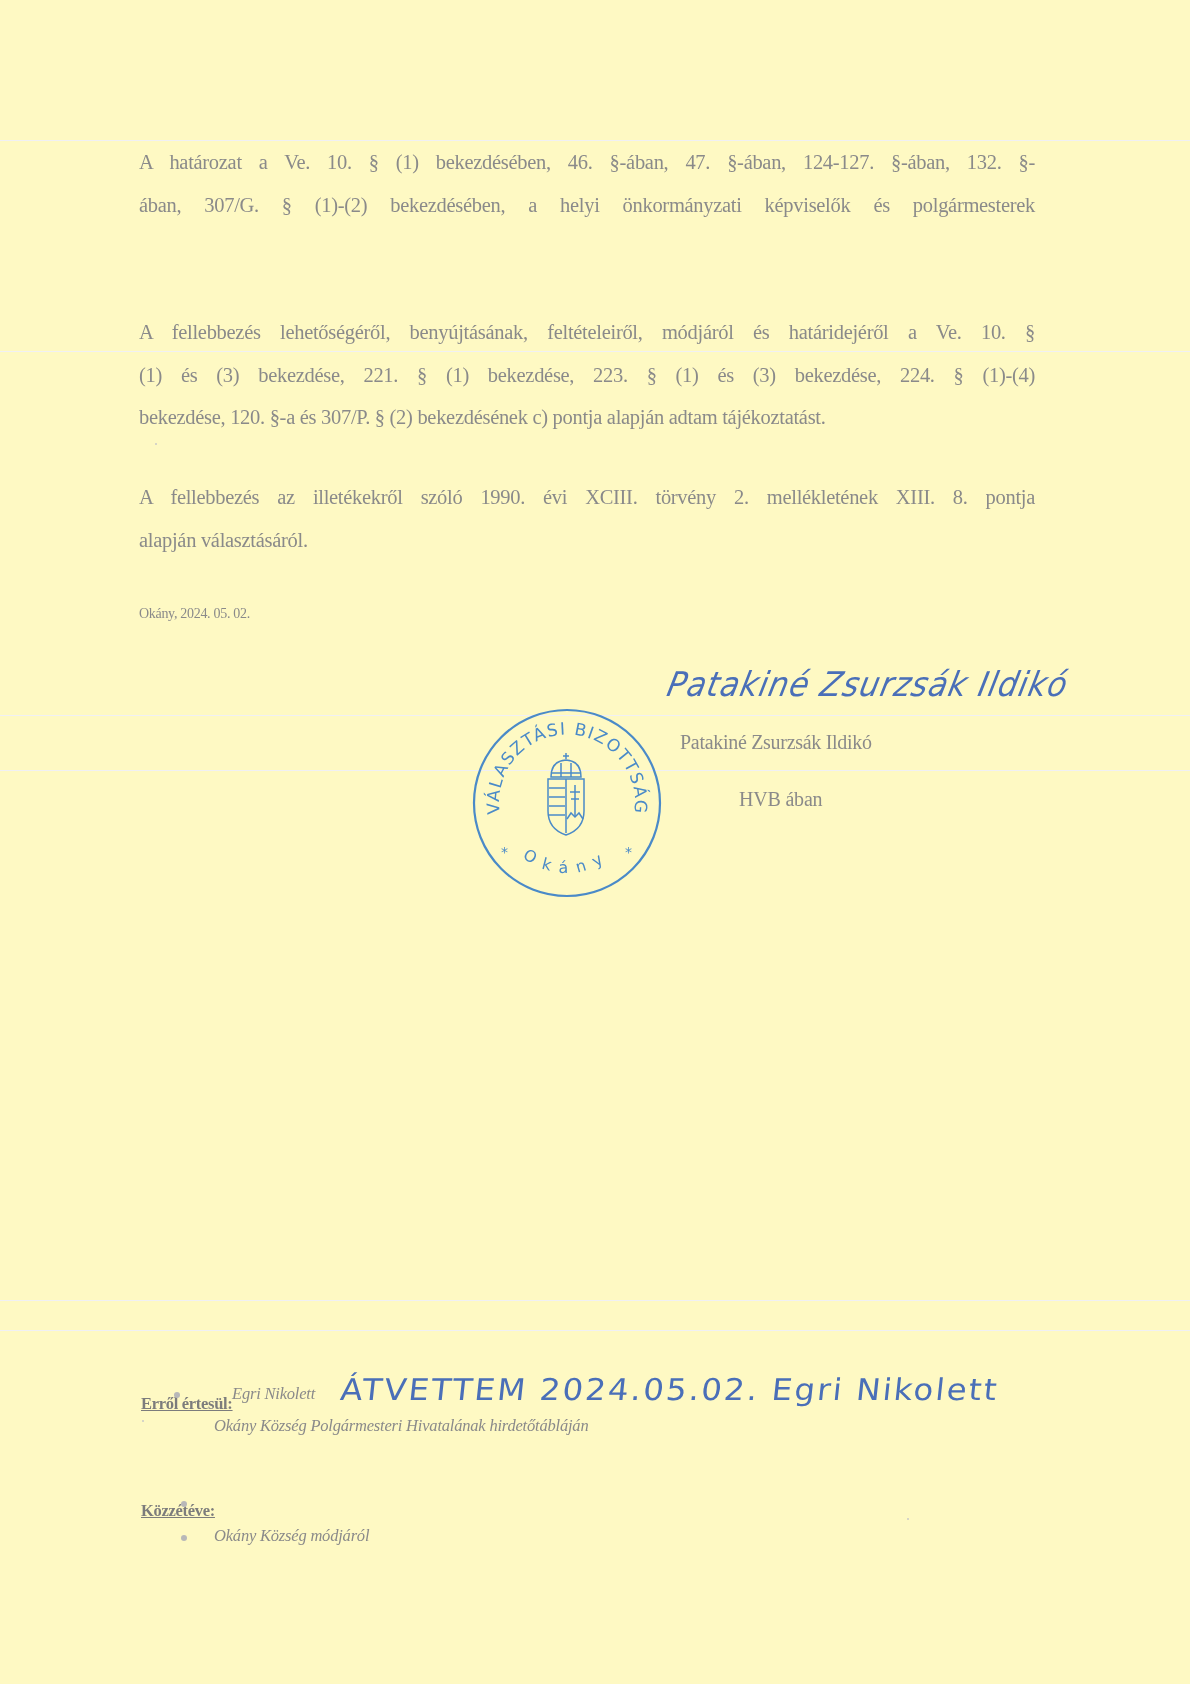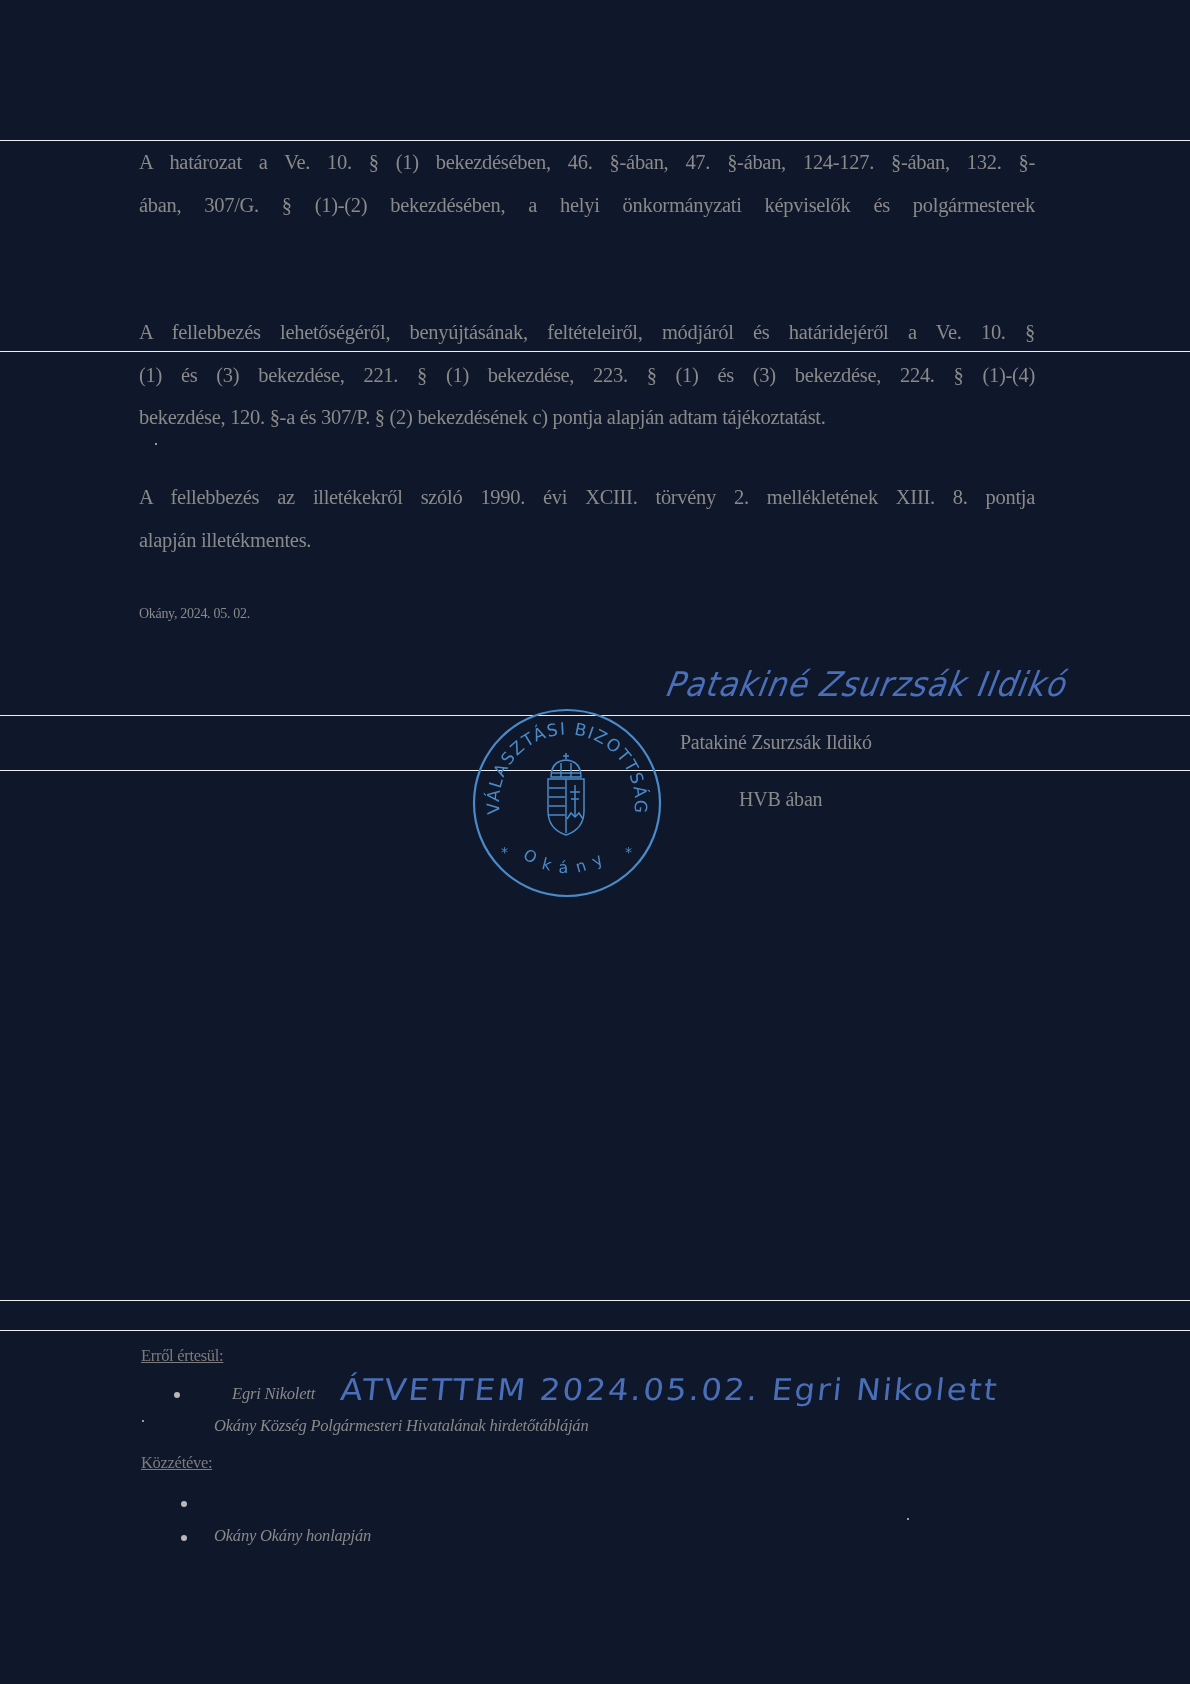--- a/index.html
+++ b/index.html
@@ -13,21 +13,21 @@
       position: relative;
       overflow: hidden;
       font-family: "Liberation Serif", "DejaVu Serif", serif;
       color: #8a8a8a;
     }
     .page {
       position: absolute;
       left: 0; top: 0;
       width: 1190px;
       height: 1684px;
-      background: #0f172a;
+      background: #fef9c3;
     }
     
     .scanline {
       position: absolute;
       left: 0;
       width: 1190px;
       height: 1px;
       background: #f0f0f4;
     }
     .para {
@@ -89,24 +89,25 @@
       position: absolute;
       left: 471px;
       top: 707px;
       width: 192px;
       height: 192px;
     }
     .section-head {
       position: absolute;
       left: 141px;
       font-size: 16.5px;
-      font-weight: normal;
+      font-weight: bold;
       text-decoration: underline;
       color: #7c7c7c;
       letter-spacing: -0.3px;
+      margin-top: 48px;
     }
     .list-item {
       position: absolute;
       font-size: 16.5px;
       color: #8a8a8a;
       white-space: nowrap;
       letter-spacing: -0.2px;
       font-style: italic;
     }
     .bullet {
@@ -153,21 +154,21 @@
   </div>
 
   <div class="para" style="top:311px">
     <span class="line">A fellebbezés lehetőségéről, benyújtásának, feltételeiről, módjáról és határidejéről a Ve. 10. §</span>
     <span class="line">(1) és (3) bekezdése, 221. § (1) bekezdése, 223. § (1) és (3) bekezdése, 224. § (1)-(4)</span>
     <span class="line last">bekezdése, 120. §-a és 307/P. § (2) bekezdésének c) pontja alapján adtam tájékoztatást.</span>
   </div>
 
   <div class="para" style="top:476px">
     <span class="line">A fellebbezés az illetékekről szóló 1990. évi XCIII. törvény 2. mellékletének XIII. 8. pontja</span>
-    <span class="line last">alapján illetékmentes.</span>
+    <span class="line last">alapján választásáról.</span>
   </div>
 
   <div class="date">Okány, 2024. 05. 02.</div>
 
   <div class="handwriting sig-main">Patakiné Zsurzsák Ildikó</div>
 
   <svg class="stamp" viewBox="0 0 192 192">
     <defs>
       <path id="topArc" d="M 30 112 A 68 68 0 1 1 162 112"></path>
       <path id="botArc" d="M 40 138 A 70 70 0 0 0 152 138"></path>
@@ -207,15 +208,15 @@
 
   <div class="section-head" style="top:1346px">Erről értesül:</div>
   <div class="bullet" style="left:174px;top:1392px"></div>
   <div class="list-item" style="left:232px;top:1384px">Egri Nikolett</div>
   <div class="handwriting recv-note">ÁTVETTEM 2024.05.02. Egri Nikolett</div>
 
   <div class="section-head" style="top:1453px">Közzétéve:</div>
   <div class="bullet" style="left:181px;top:1501px"></div>
   <div class="list-item" style="left:214px;top:1416px">Okány Község Polgármesteri Hivatalának hirdetőtábláján</div>
   <div class="bullet" style="left:181px;top:1535px"></div>
-  <div class="list-item" style="left:214px;top:1526px">Okány Okány honlapján</div>
+  <div class="list-item" style="left:214px;top:1526px">Okány Község módjáról</div>
 
 </div>
 
 </body></html>

